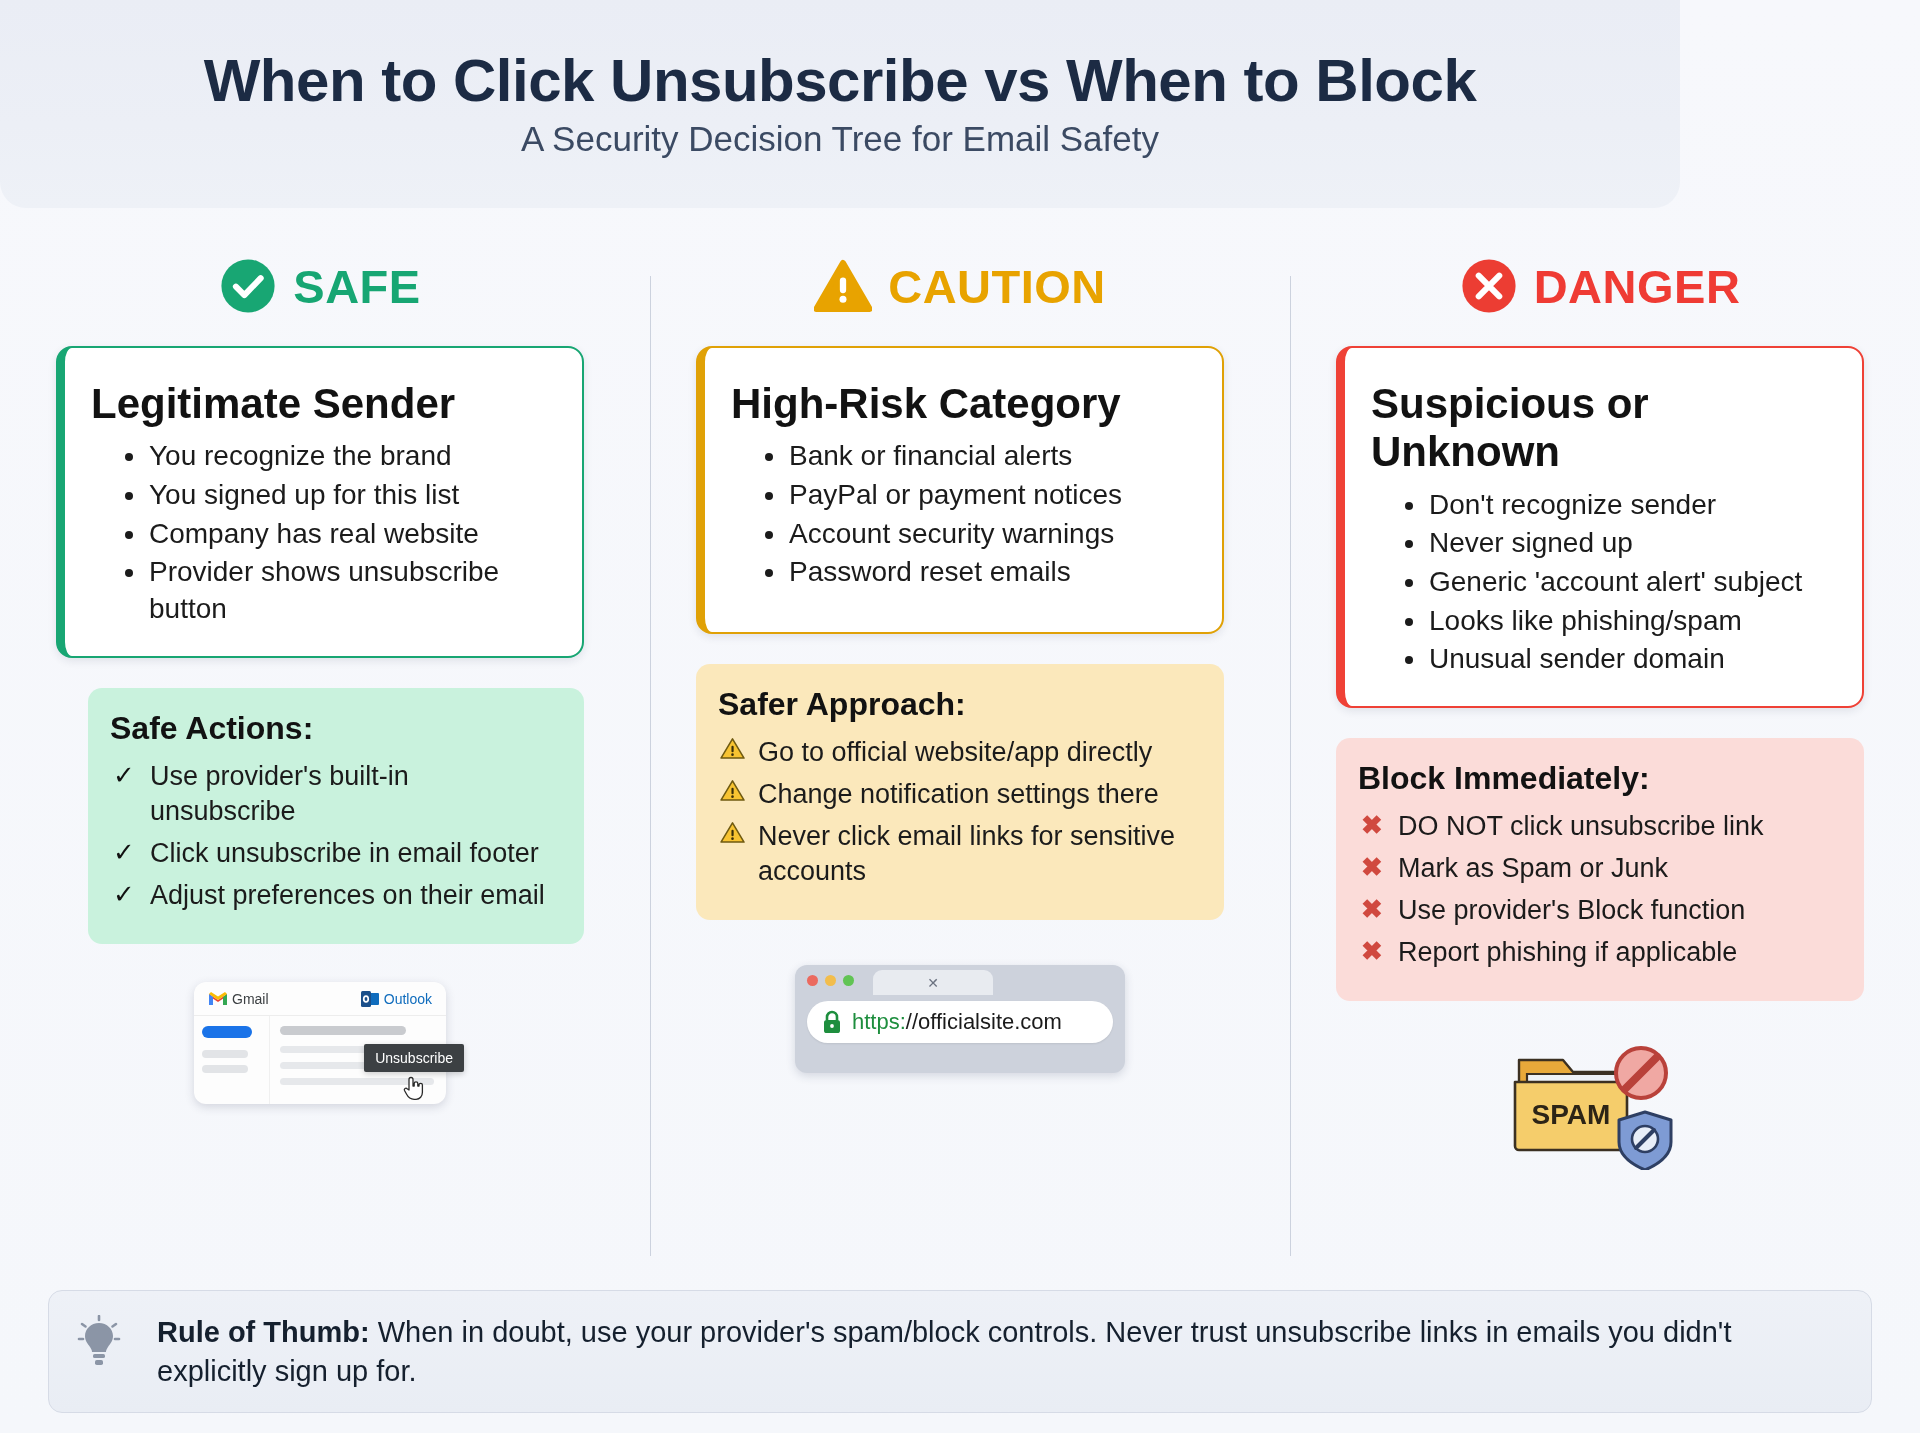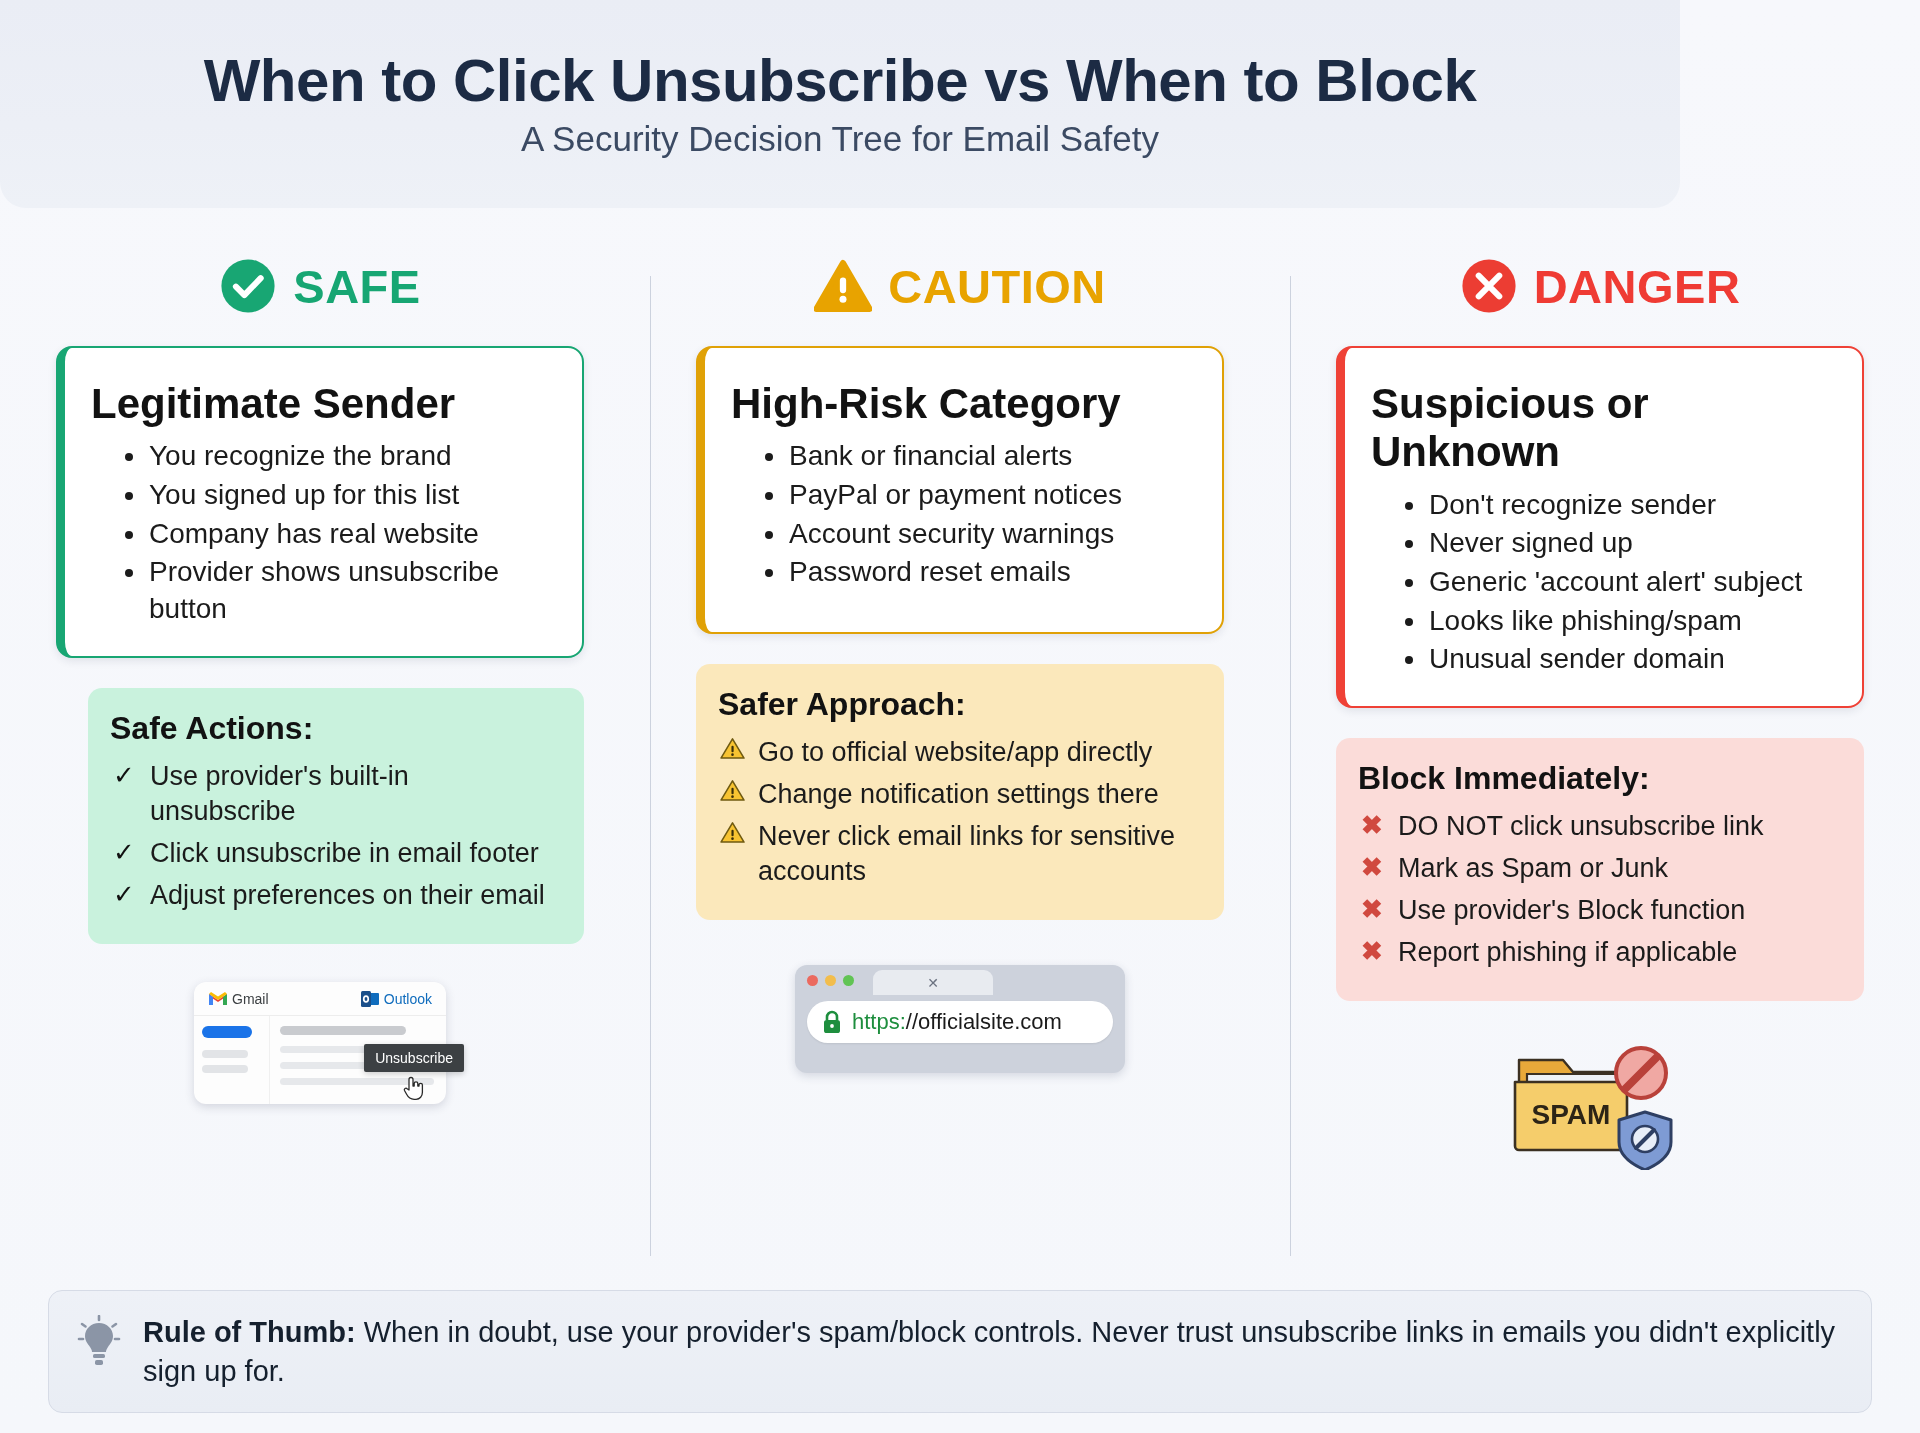--- a/index.html
+++ b/index.html
@@ -362,21 +362,21 @@
     left: 48px;
     top: 1290px;
     width: 1824px;
     min-height: 104px;
     background: linear-gradient(180deg, #eef1f7 0%, #e9edf4 100%);
     border: 1px solid #d6dbe6;
     border-radius: 14px;
     box-sizing: border-box;
     display: flex;
     align-items: flex-start;
-    gap: 22px;
+    gap: 36px;
     padding: 22px 28px;
   }
   .bulb-icon { flex: 0 0 44px; width: 44px; height: 52px; margin-top: 2px; }
   .footer-text {
     font-size: 29px;
     color: #15202e;
     line-height: 1.33;
   }
   .footer-text b { font-weight: bold; }
 </style>

